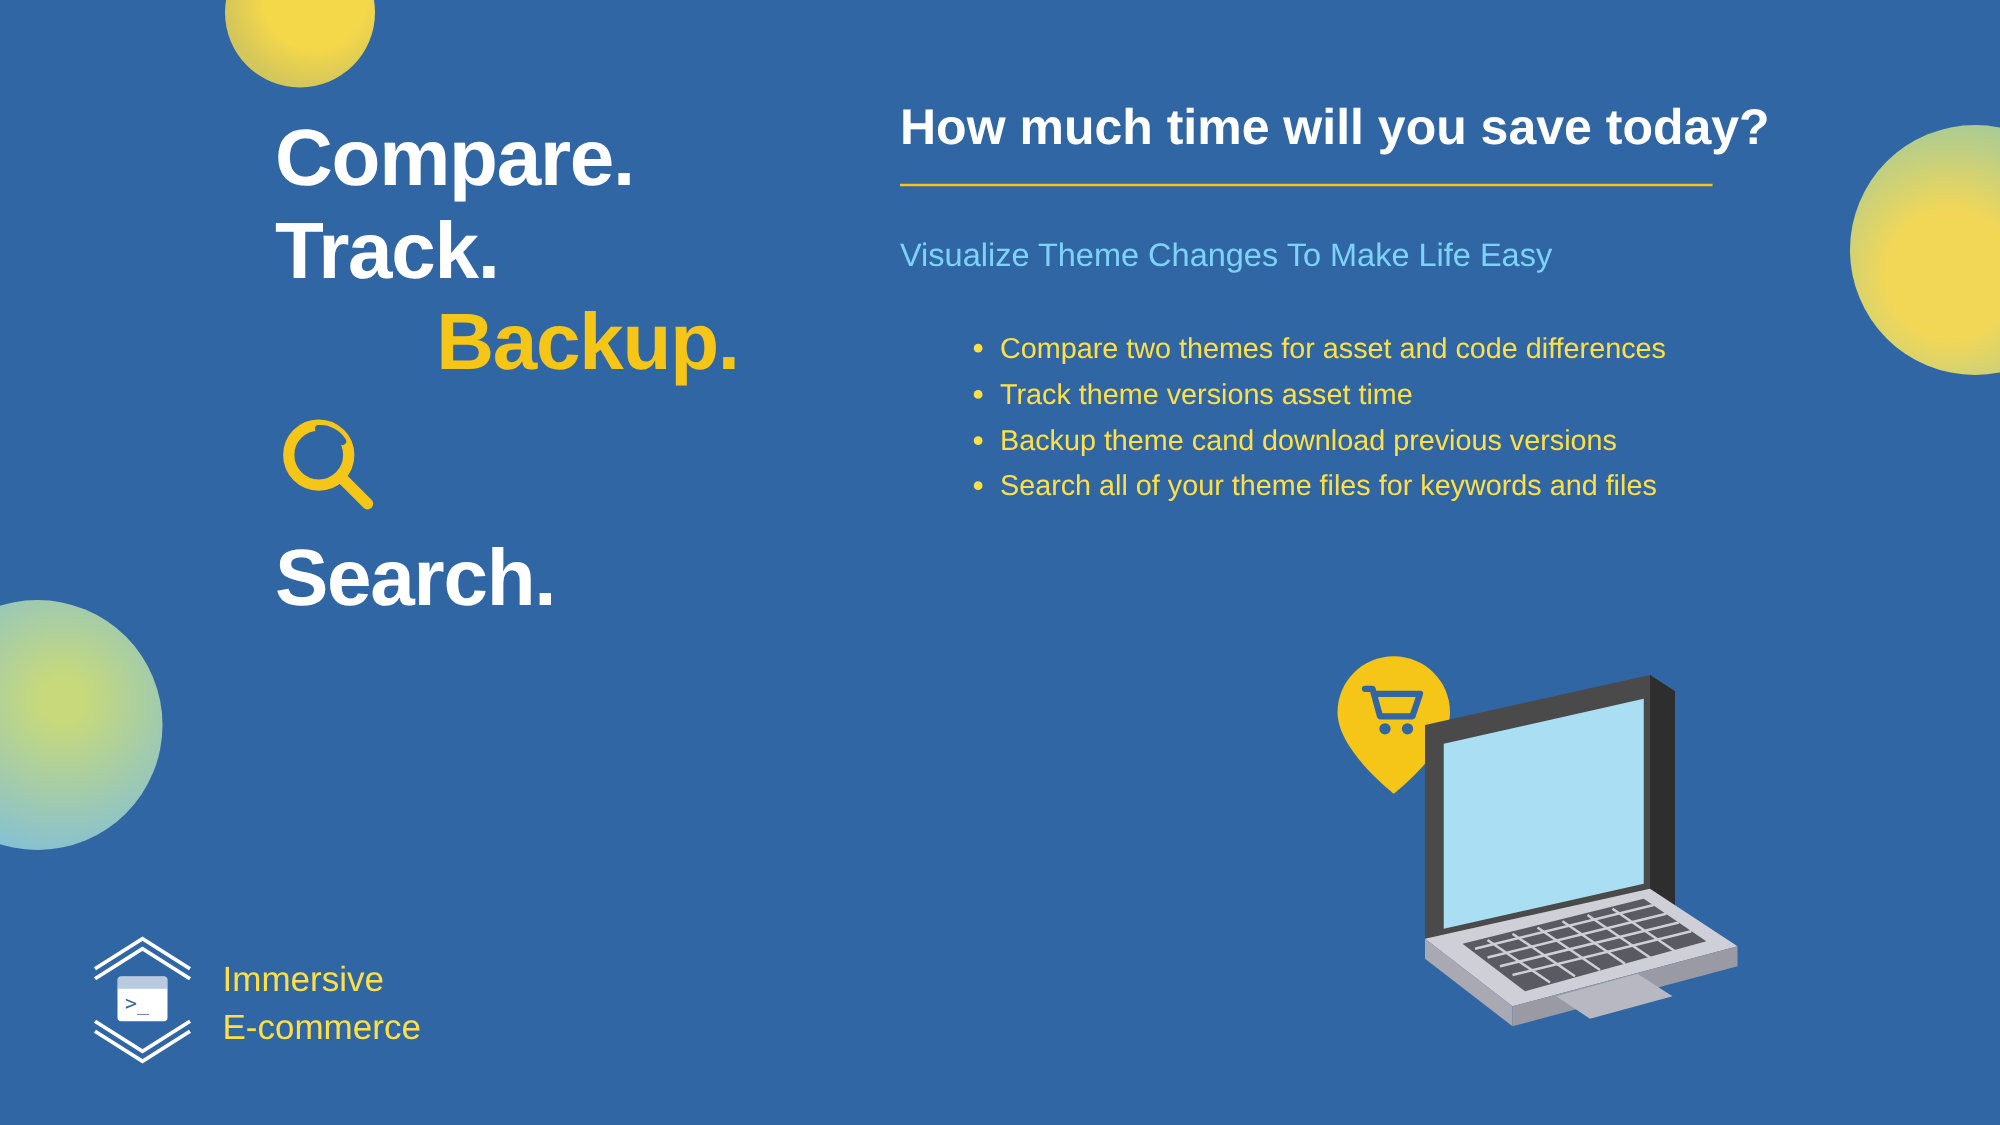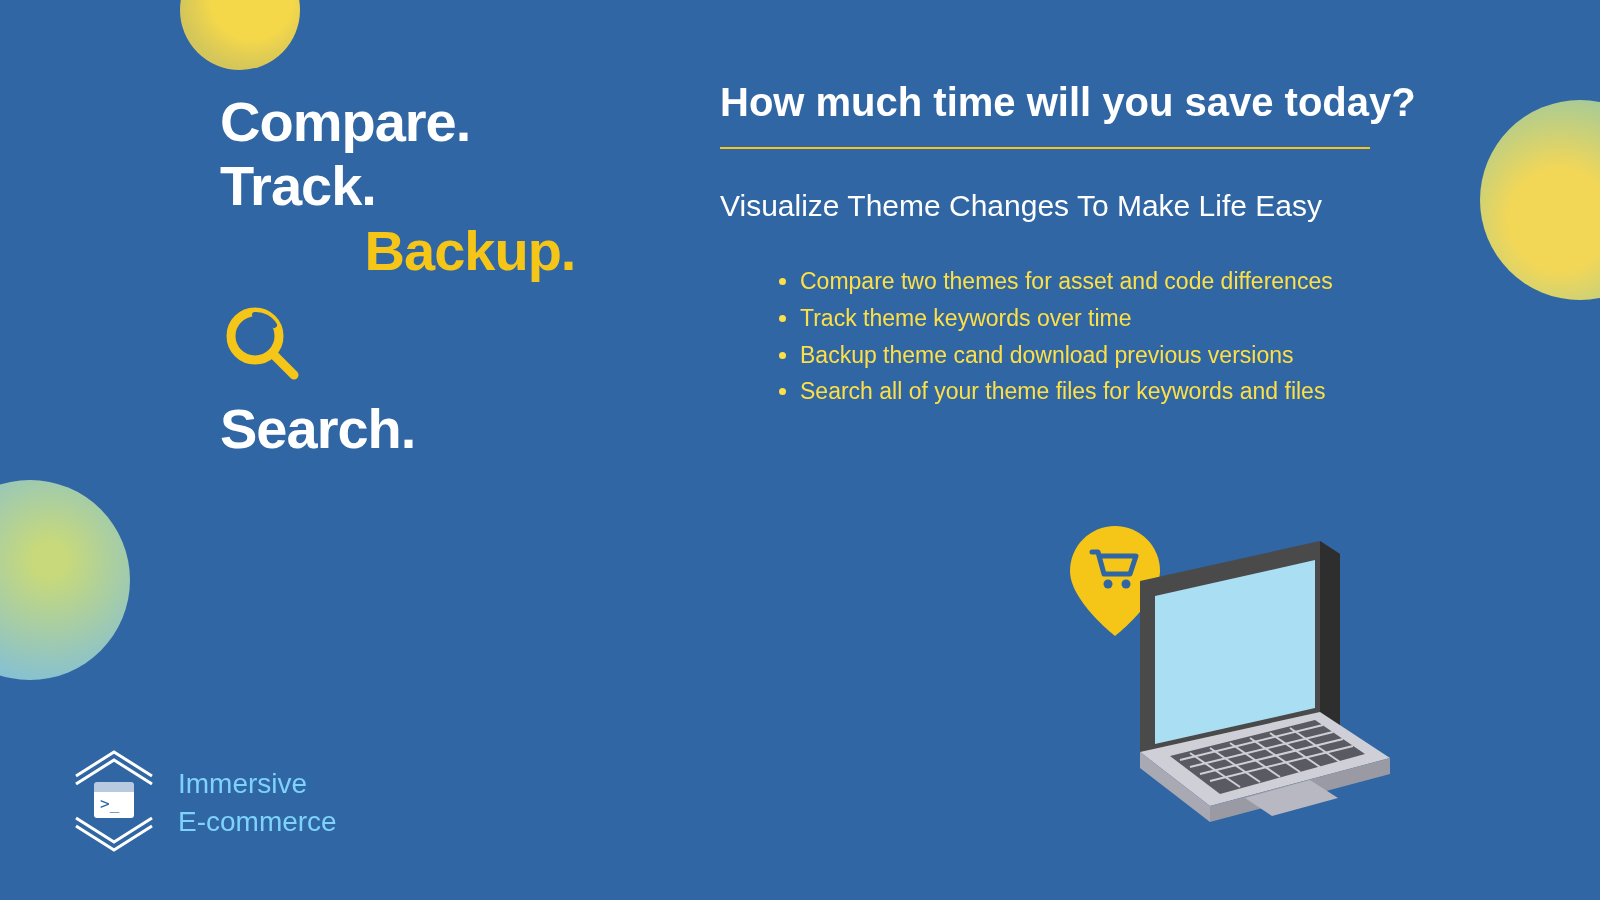--- a/index.html
+++ b/index.html
@@ -39,21 +39,21 @@
     border-radius: 50%;
     background: radial-gradient(circle at 40% 60%, #f2d757 30%, #9cc9a0 80%);
   }
   .left-col {
     position: absolute;
     top: 90px;
     left: 220px;
     width: 500px;
   }
   .left-col .word {
-    font-size: 56px;
+    font-size: 64px;
     font-weight: 700;
     line-height: 1.15;
     color: #fff;
     letter-spacing: -1px;
   }
   .left-col .word.highlight {
     color: #f5c518;
     text-align: center;
   }
   .search-icon {
@@ -71,22 +71,22 @@
     color: #fff;
     margin-bottom: 22px;
   }
   .divider {
     border: none;
     border-top: 2px solid #f5c518;
     margin-bottom: 40px;
     width: 650px;
   }
   .subhead {
-    font-size: 30px;
-    color: #ffffff;
+    font-size: 26px;
+    color: #7dd3fc;
     font-weight: 500;
     margin-bottom: 40px;
   }
   .features {
     list-style: disc;
     padding-left: 80px;
     color: #fde047;
   }
   .features li {
     font-size: 23px;
@@ -96,21 +96,21 @@
     position: absolute;
     bottom: 40px;
     left: 70px;
     display: flex;
     align-items: center;
     gap: 20px;
   }
   .brand-text {
     font-size: 28px;
     line-height: 1.35;
-    color: #7dd3fc;
+    color: #fde047;
     font-weight: 400;
   }
   .laptop {
     position: absolute;
     bottom: 20px;
     right: 200px;
   }
 </style>
 </head>
 <body>
@@ -132,21 +132,21 @@
   </div>
   <div class="word">Search.</div>
 </div>
 
 <div class="right-col">
   <div class="headline">How much time will you save today?</div>
   <hr class="divider">
   <div class="subhead">Visualize Theme Changes To Make Life Easy</div>
   <ul class="features">
     <li>Compare two themes for asset and code differences</li>
-    <li>Track theme keywords over time</li>
+    <li>Track theme versions asset time</li>
     <li>Backup theme cand download previous versions</li>
     <li>Search all of your theme files for keywords and files</li>
   </ul>
 </div>
 
 <div class="laptop">
   <svg width="380" height="360" viewBox="0 0 380 360">
 
     <g>
       <path d="M95 10 C70 10 50 30 50 55 C50 85 95 120 95 120 C95 120 140 85 140 55 C140 30 120 10 95 10 Z" fill="#f5c518"></path>

